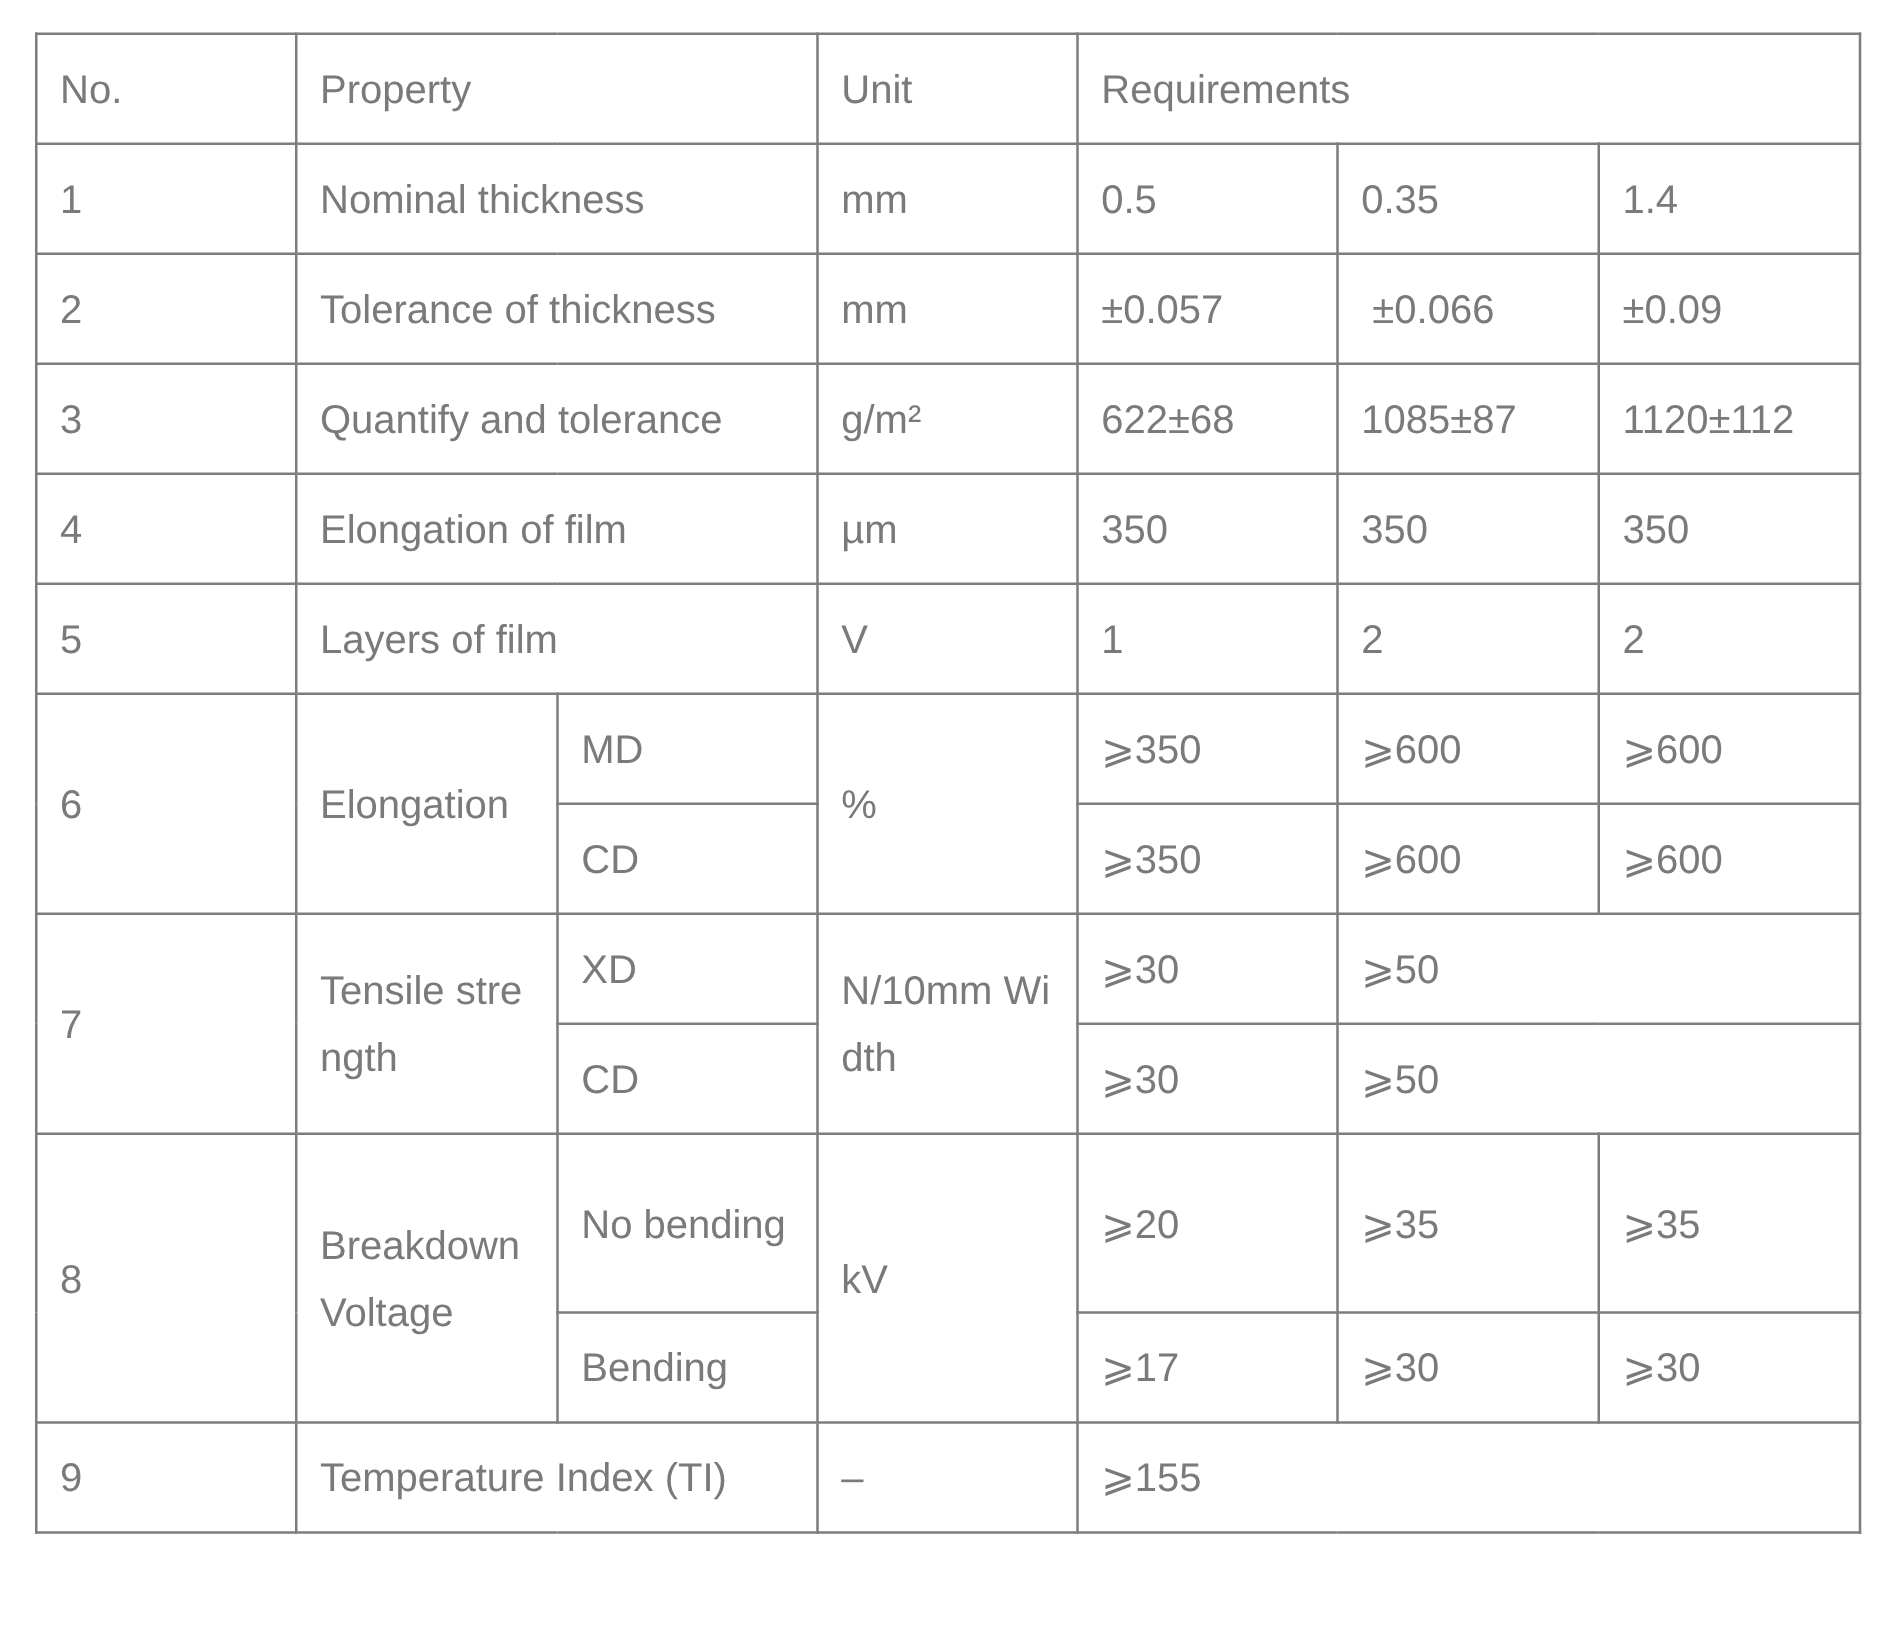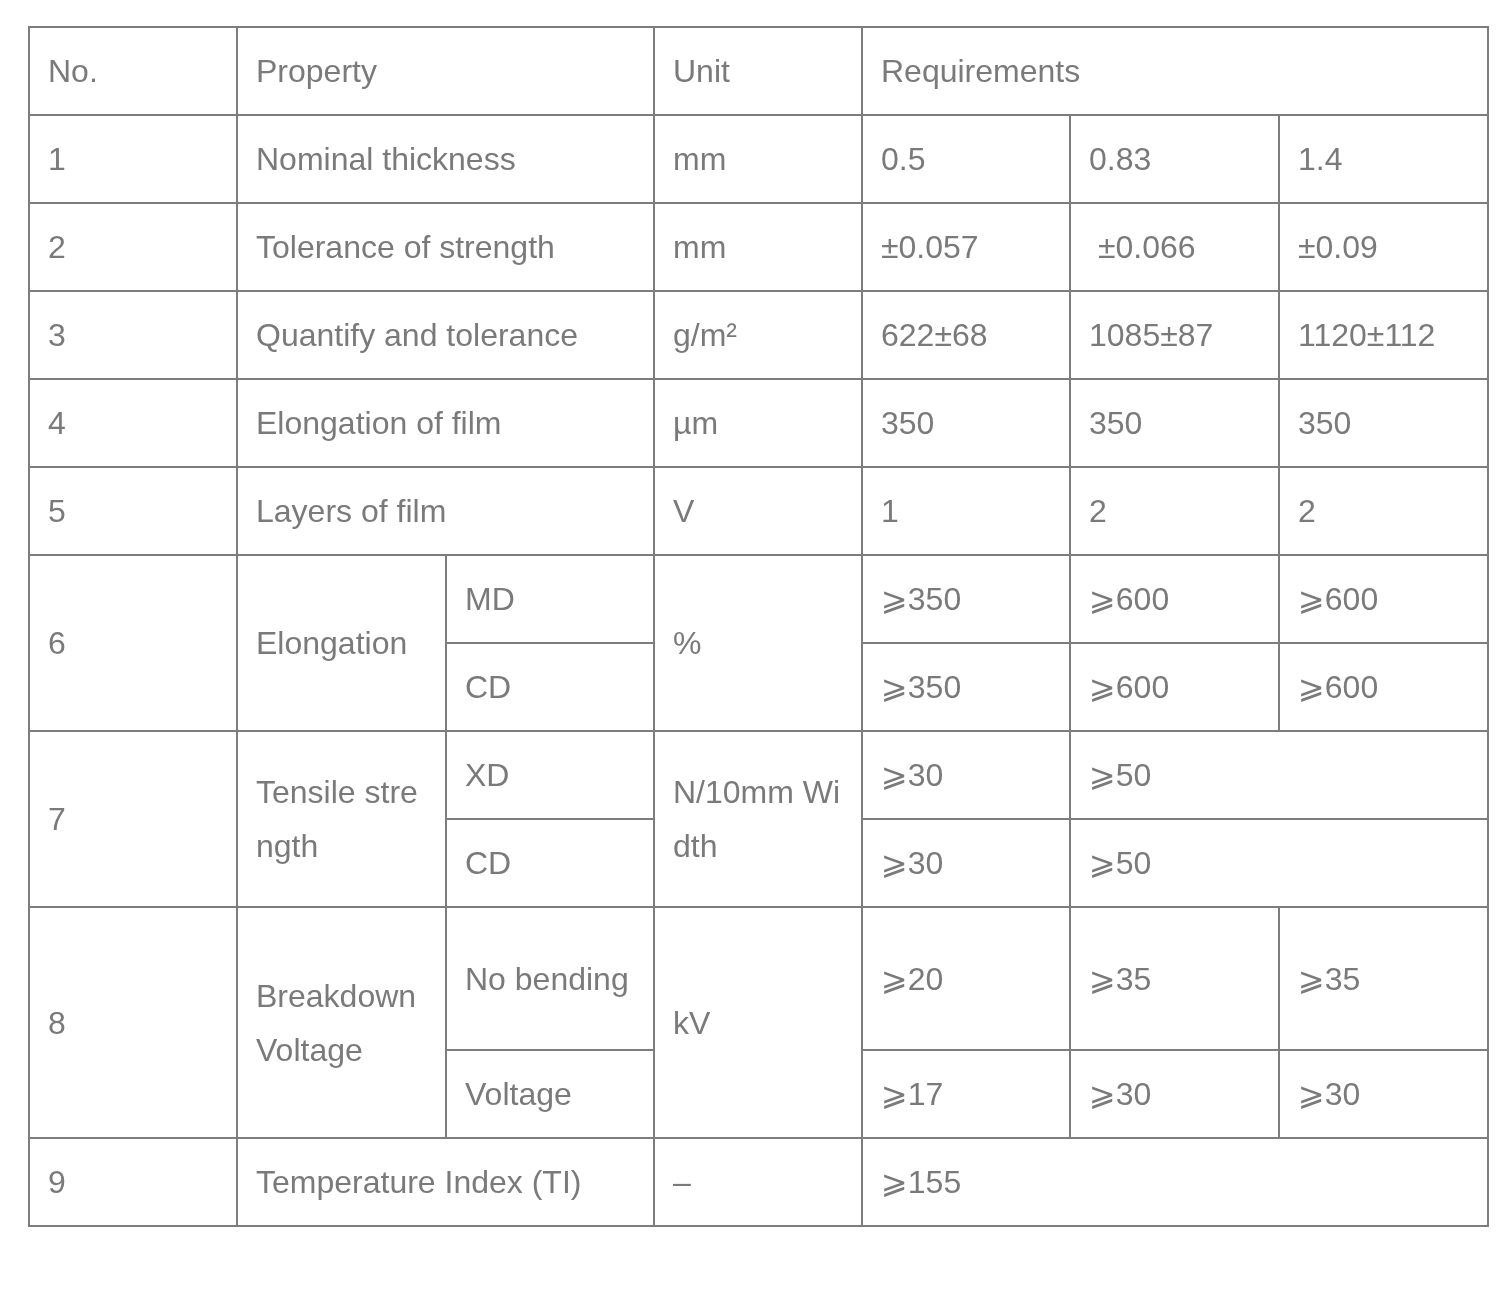--- a/index.html
+++ b/index.html
@@ -42,27 +42,27 @@
       <td colspan="2">Property</td>
       <td>Unit</td>
       <td colspan="3">Requirements</td>
     </tr>
 
     <tr class="r90">
       <td>1</td>
       <td colspan="2">Nominal thickness</td>
       <td>mm</td>
       <td>0.5</td>
-      <td>0.83</td>
+      <td>0.35</td>
       <td>1.4</td>
     </tr>
 
     <tr class="r90">
       <td>2</td>
-      <td colspan="2">Tolerance of strength</td>
+      <td colspan="2">Tolerance of thickness</td>
       <td>mm</td>
       <td>±0.057</td>
       <td style="white-space:pre"> ±0.066</td>
       <td>±0.09</td>
     </tr>
 
     <tr class="r90">
       <td>3</td>
       <td colspan="2">Quantify and tolerance</td>
       <td>g/m²</td>
@@ -122,21 +122,21 @@
     <tr class="r145">
       <td rowspan="2">8</td>
       <td rowspan="2">Breakdown Voltage</td>
       <td>No bending</td>
       <td rowspan="2">kV</td>
       <td>⩾20</td>
       <td>⩾35</td>
       <td>⩾35</td>
     </tr>
     <tr class="r90">
-      <td>Voltage</td>
+      <td>Bending</td>
       <td>⩾17</td>
       <td>⩾30</td>
       <td>⩾30</td>
     </tr>
 
     <tr class="r90">
       <td>9</td>
       <td colspan="2" style="word-break:normal;white-space:nowrap">Temperature Index (TI)</td>
       <td>–</td>
       <td colspan="3">⩾155</td>

